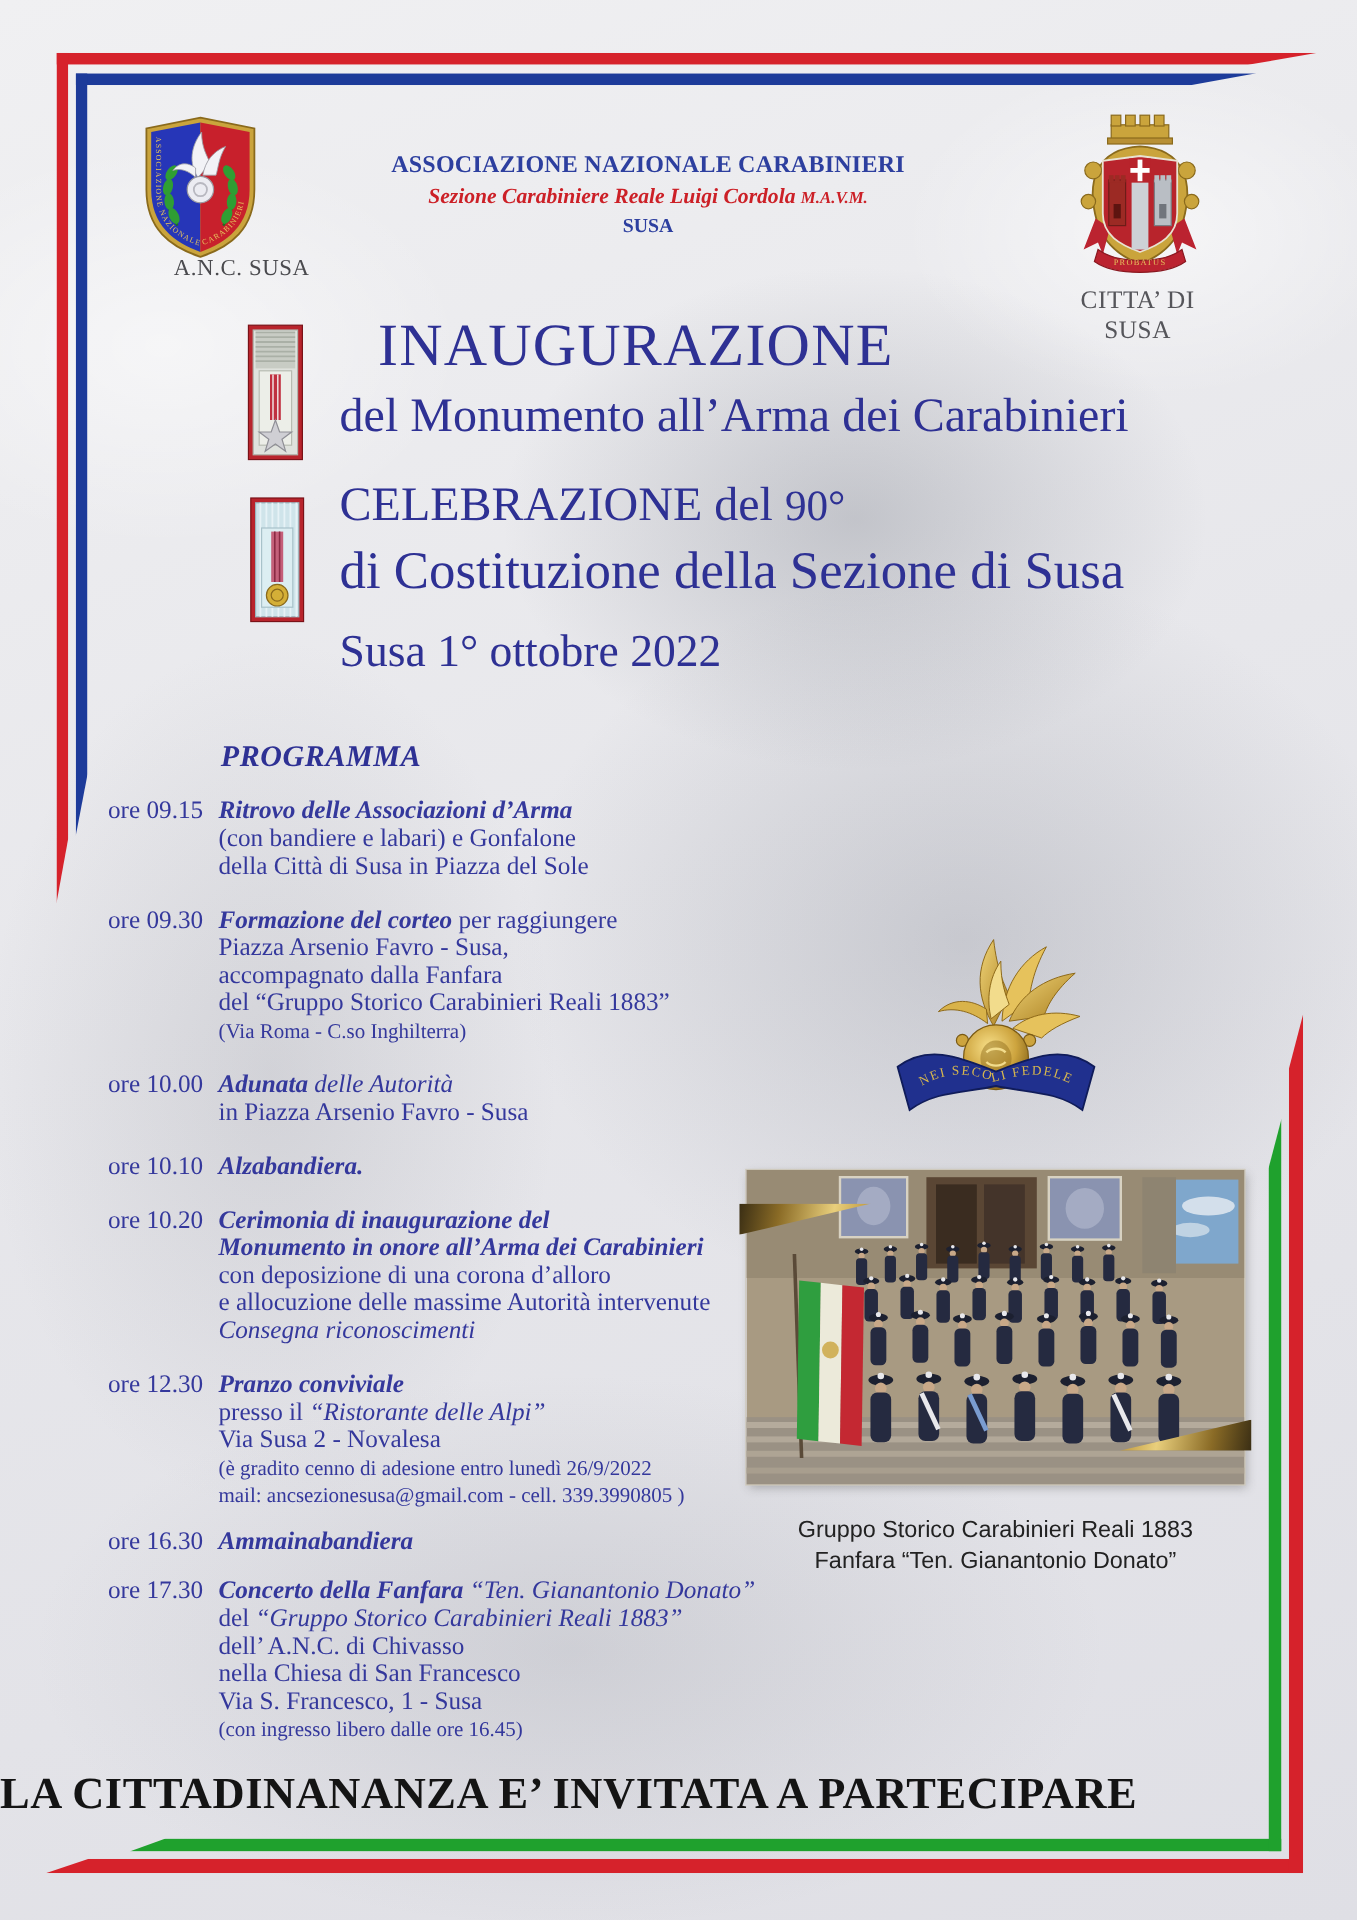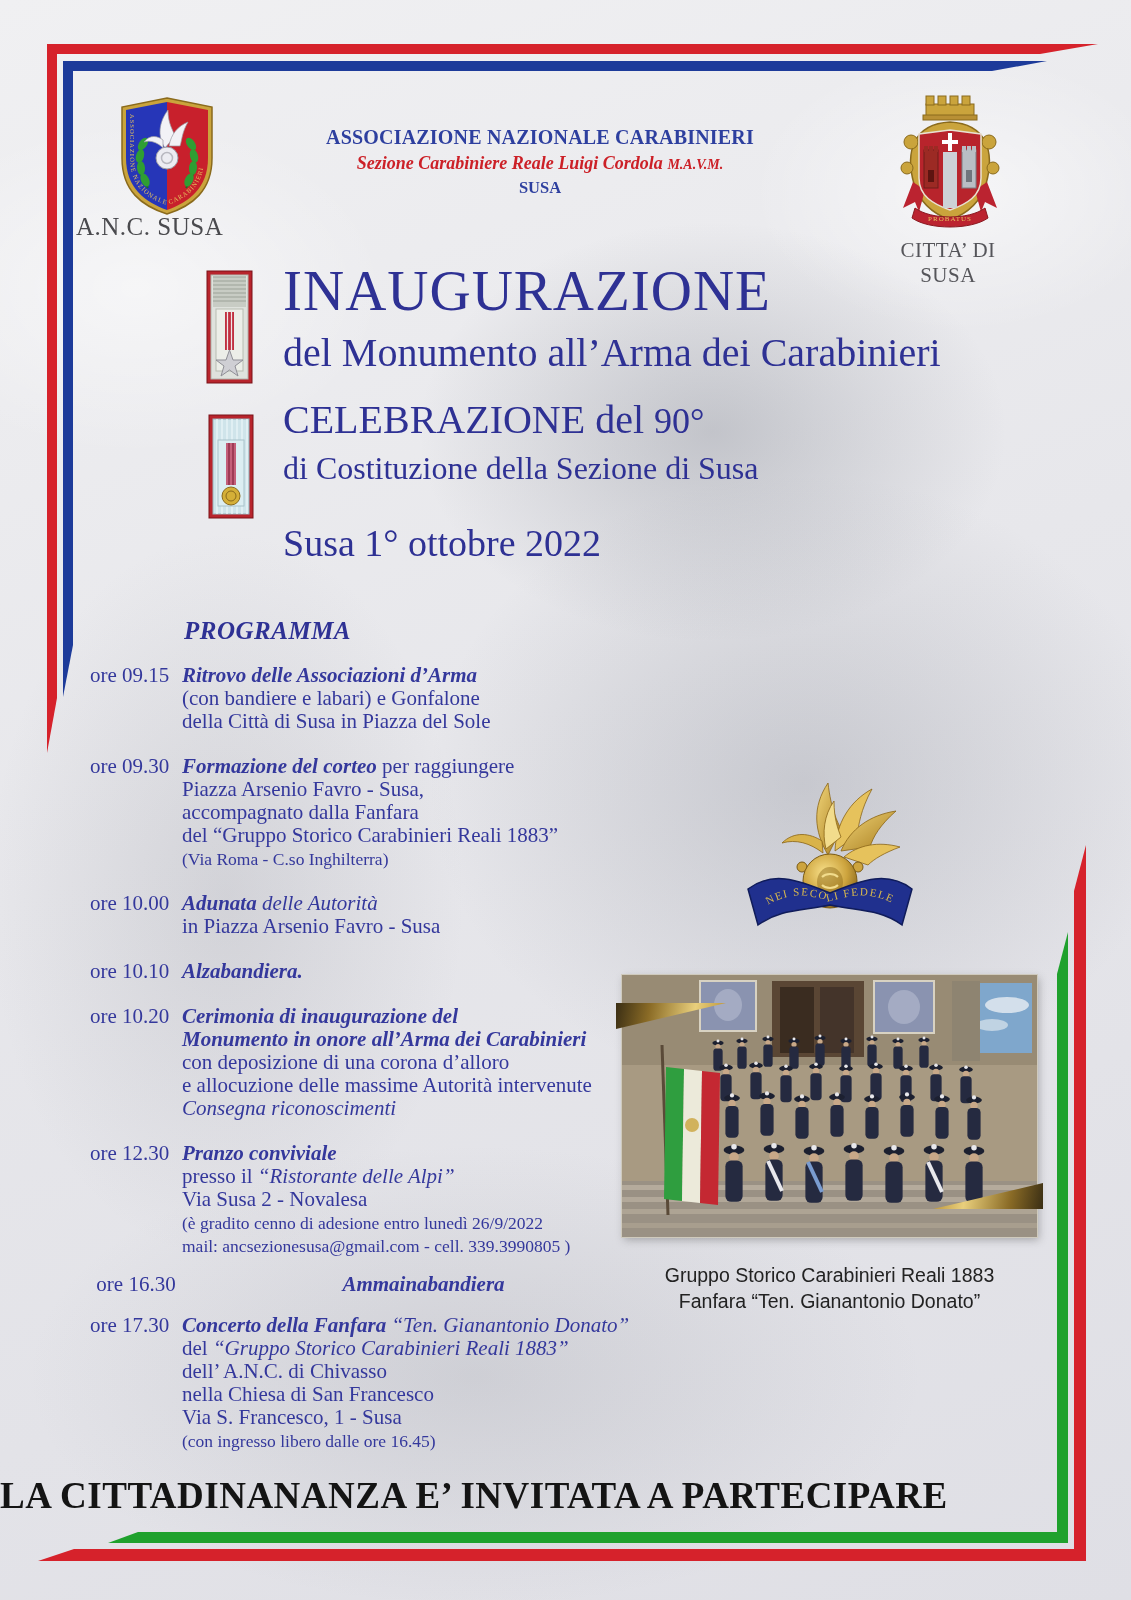--- a/index.html
+++ b/index.html
@@ -32,50 +32,50 @@
   .bot-green{left:108px;top:1532px;width:960px;height:11px;
     clip-path:polygon(30px 0,100% 0,100% 100%,0 100%);}
   .bot-red{left:38px;top:1549px;width:1048px;height:12px;
     clip-path:polygon(36px 0,100% 0,100% 100%,0 100%);}
   .right-green{left:1057px;top:932px;width:11px;height:611px;
     clip-path:polygon(0 42px,100% 0,100% 100%,0 100%);}
   .right-red{left:1074px;top:845px;width:12px;height:716px;
     clip-path:polygon(0 46px,100% 0,100% 100%,0 100%);}
   
   .anc-crest{left:116px;top:96px;width:102px;height:120px;}
-  .anc-label{left:76px;top:213px;width:182px;text-align:left;
-    font-size:25px;color:#4a4a4e;letter-spacing:.5px;}
+  .anc-label{left:76px;top:213px;width:182px;text-align:right;
+    font-size:19px;color:#4a4a4e;letter-spacing:.5px;}
   .org-block{left:300px;top:126px;width:480px;text-align:center;}
   .org1{font-size:20px;font-weight:bold;color:#2d3f9f;letter-spacing:.2px;}
   .org2{font-size:18px;font-weight:bold;font-style:italic;color:#cc2027;margin-top:4px;}
   .org2 .suffix{font-size:14px;}
   .org3{font-size:16.5px;font-weight:bold;color:#2d3f9f;margin-top:4px;}
   .city-crest{left:893px;top:90px;width:112px;height:148px;text-align:center;}
   .city-label{left:868px;top:238px;width:160px;text-align:center;
     font-size:21px;color:#55555a;letter-spacing:.5px;line-height:25px;}
   
   .navy{color:#2e3194;}
   .medal1{left:206px;top:270px;width:47px;height:114px;}
   .medal2{left:208px;top:414px;width:46px;height:105px;}
   .title1{left:283px;top:258px;width:790px;}
-  .t1a{font-size:57px;letter-spacing:1px;}
+  .t1a{font-size:50px;letter-spacing:1px;margin-left:32px;}
   .t1b{font-size:40px;margin-top:6px;}
   .title2{left:283px;top:396px;width:790px;}
   .t2a{font-size:40px;}
   .t2a .big{font-size:36px;line-height:40px;}
-  .t2b{font-size:32px;margin-top:7px;}
+  .t2b{font-size:44px;margin-top:7px;}
   .date-line{left:283px;top:521px;width:600px;font-size:38px;}
   .it{}
   
   .prog-head{left:184px;top:617px;font-size:25px;font-weight:bold;font-style:italic;
     color:#2e3194;letter-spacing:.5px;}
   .prog-list{left:90px;top:664px;width:575px;color:#34389c;}
   .prog-item{display:flex;margin-bottom:22px;}
   .prog-item:nth-child(6){margin-bottom:16px;}
-  .prog-item:nth-child(7){margin-bottom:18px;text-align:center;}
+  .prog-item:nth-child(7){margin-bottom:18px;}
   .prog-time{width:92px;flex:none;font-size:21px;line-height:23px;}
   .prog-body{flex:1;}
   .prog-line{font-size:21px;line-height:23px;}
   .seg-bi{font-weight:bold;font-style:italic;}
   .seg-i{font-style:italic;}
   .seg-sm{font-size:17.5px;line-height:19px;}
   
   .flame-emblem{left:738px;top:755px;width:185px;height:185px;}
   .photo-wrap{left:622px;top:975px;width:415px;height:262px;
     box-shadow:0 0 0 1px #cfcabd, 2px 3px 8px rgba(60,60,60,.35);}

